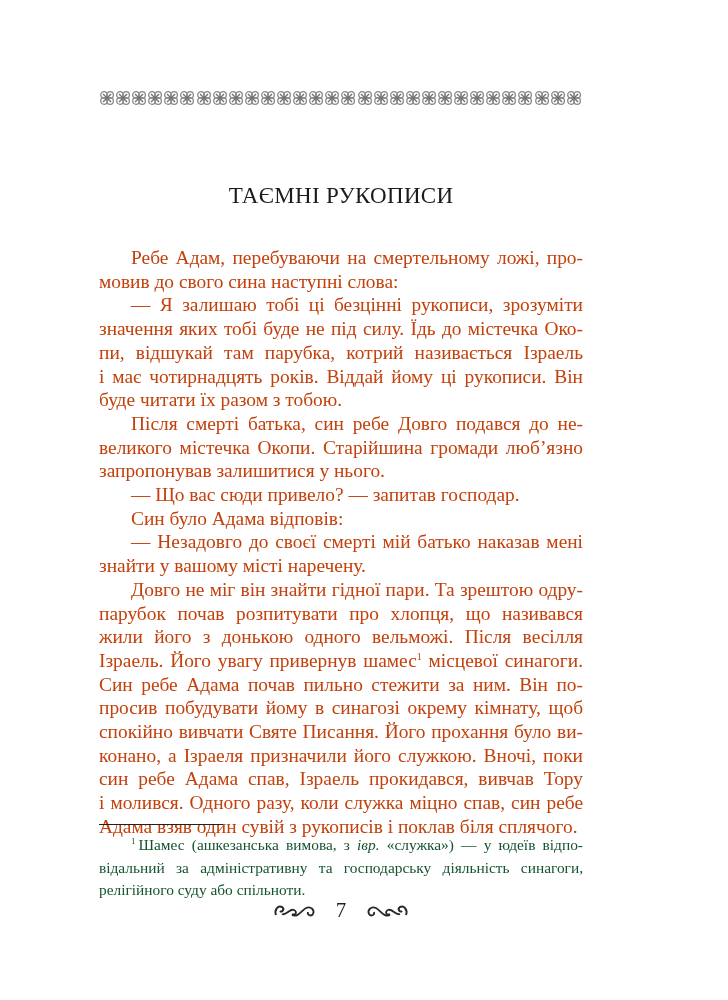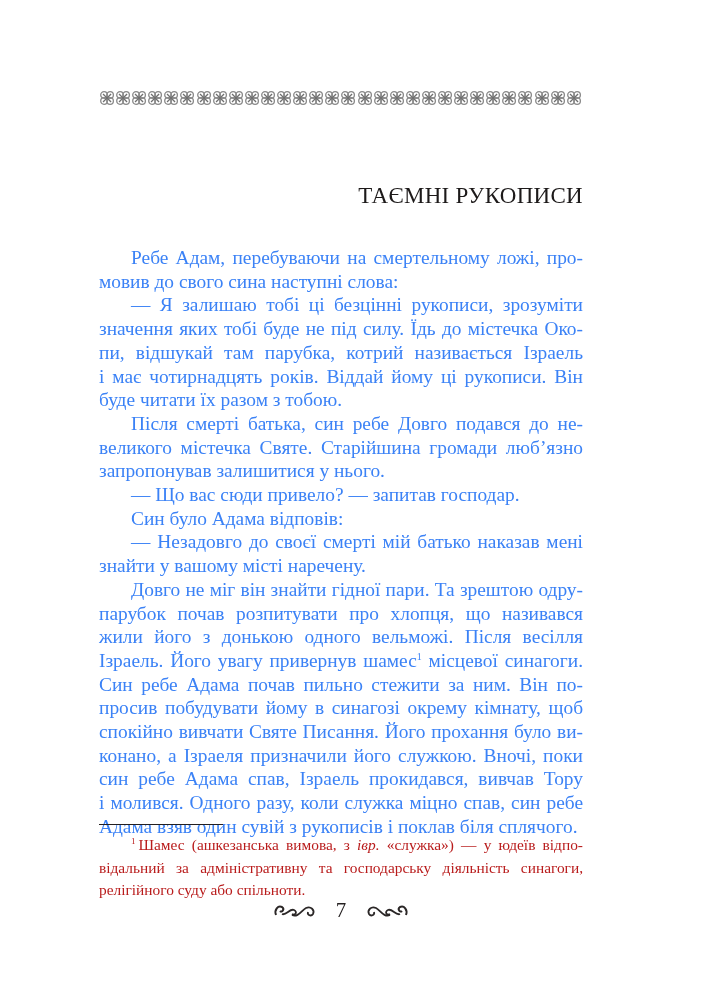--- a/index.html
+++ b/index.html
@@ -31,36 +31,36 @@
     }
     .ornament-row svg {
       display: block;
       flex: 0 0 auto;
     }
     .chapter-title {
       position: absolute;
       left: 99px;
       top: 181px;
       width: 484px;
-      text-align: right;
+      text-align: center;
       font-family: "Liberation Serif", serif;
       font-size: 23px;
       letter-spacing: 0.3px;
       line-height: 30px;
       color: #1d1a1a;
     }
     .body-text {
       position: absolute;
       left: 99px;
       top: 246px;
       width: 484px;
       font-family: "Liberation Serif", serif;
       font-size: 19.4px;
       line-height: 23.7px;
-      color: #3b82f6;
+      color: #c2410c;
     }
     .body-text .line {
       display: block;
       text-align: justify;
       text-align-last: justify;
       white-space: nowrap;
     }
     .body-text .line.indent { padding-left: 32px; }
     .body-text .line.last { text-align-last: left; }
     sup.fnref {
@@ -77,21 +77,21 @@
       border-top: 1.3px solid #231f20;
     }
     .footnote {
       position: absolute;
       left: 99px;
       top: 834px;
       width: 484px;
       font-family: "Liberation Serif", serif;
       font-size: 15.4px;
       line-height: 22.5px;
-      color: #b91c1c;
+      color: #14532d;
     }
     .footnote .line {
       display: block;
       text-align: justify;
       text-align-last: justify;
       white-space: nowrap;
     }
     .footnote .line.indent { padding-left: 32px; }
     .footnote .line.last { text-align-last: left; }
     .footnote sup {
@@ -401,21 +401,21 @@
 
   <div class="body-text" id="body-text">
       <span class="line indent"><span>Ребе Адам, перебуваючи на смертельному ложі, про-</span></span>
       <span class="line last"><span>мовив до свого сина наступні слова:</span></span>
       <span class="line indent"><span>— Я залишаю тобі ці безцінні рукописи, зрозуміти</span></span>
       <span class="line"><span>значення яких тобі буде не під силу. Їдь до містечка Око-</span></span>
       <span class="line"><span>пи, відшукай там парубка, котрий називається Ізраель</span></span>
       <span class="line"><span>і має чотирнадцять років. Віддай йому ці рукописи. Він</span></span>
       <span class="line last"><span>буде читати їх разом з тобою.</span></span>
       <span class="line indent"><span>Після смерті батька, син ребе Довго подався до не-</span></span>
-      <span class="line"><span>великого містечка Святе. Старійшина громади люб’язно</span></span>
+      <span class="line"><span>великого містечка Окопи. Старійшина громади люб’язно</span></span>
       <span class="line last"><span>запропонував залишитися у нього.</span></span>
       <span class="line indent last"><span>— Що вас сюди привело? — запитав господар.</span></span>
       <span class="line indent last"><span>Син було Адама відповів:</span></span>
       <span class="line indent"><span>— Незадовго до своєї смерті мій батько наказав мені</span></span>
       <span class="line last"><span>знайти у вашому місті наречену.</span></span>
       <span class="line indent"><span>Довго не міг він знайти гідної пари. Та зрештою одру-</span></span>
       <span class="line"><span>парубок почав розпитувати про хлопця, що називався</span></span>
       <span class="line"><span>жили його з донькою одного вельможі. Після весілля</span></span>
       <span class="line"><span>Ізраель. Його увагу привернув шамес</span><sup class="fnref">1</sup><span> місцевої синагоги.</span></span>
       <span class="line"><span>Син ребе Адама почав пильно стежити за ним. Він по-</span></span>

